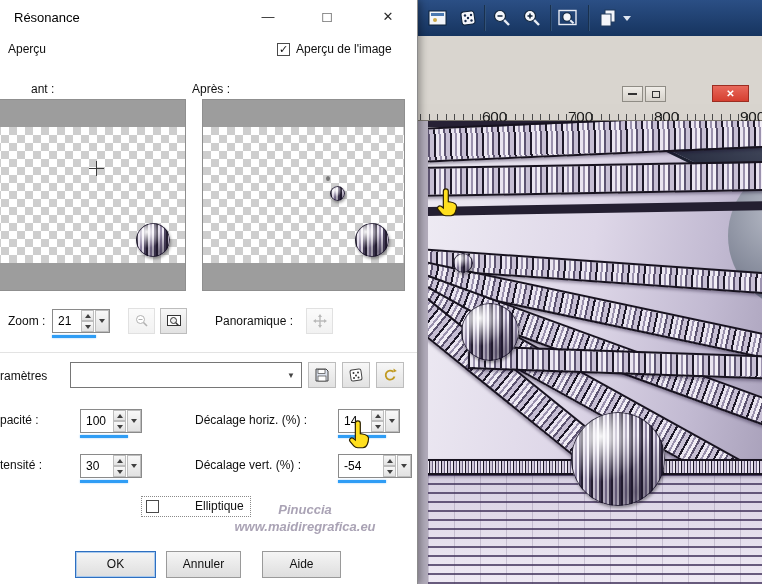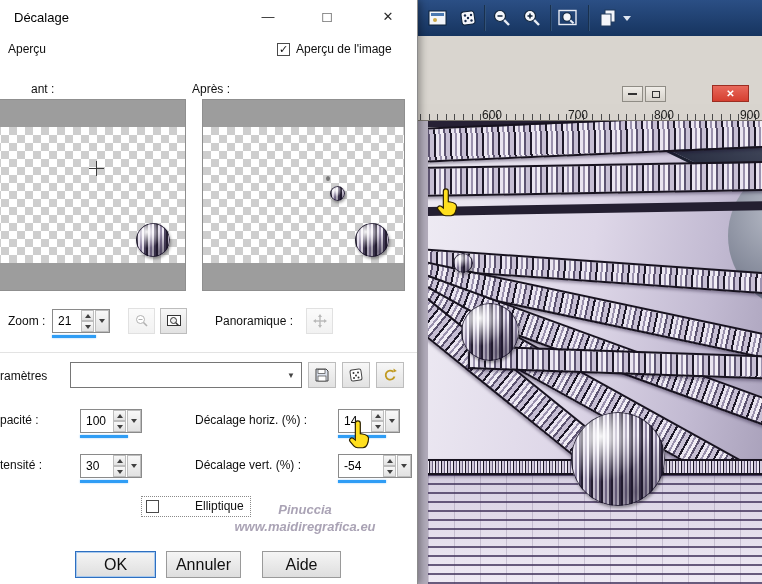--- a/index.html
+++ b/index.html
@@ -39,21 +39,21 @@
   .td { width:0; height:0; border-left:3px solid transparent; border-right:3px solid transparent; border-top:4px solid #404040; }
   .blue-line { position:absolute; height:3px; background:#2f9df5; box-shadow:0 0 2px #8ec7f9; }
   .tool-btn { position:absolute; width:27px; height:26px; background:linear-gradient(#f7f7f7,#e2e2e2);
               border:1px solid #bdbdbd; display:flex; align-items:center; justify-content:center; }
   .tool-btn.disabled { opacity:.45; }
   .combo { position:absolute; height:26px; background:#fff; border:1px solid #767676; display:flex; align-items:center; }
   .combo .cval { flex:1; font-size:12px; padding-left:6px; color:#000; }
   .combo .carrow { width:20px; text-align:center; font-size:8px; color:#444; }
   .sep-line { position:absolute; height:1px; background:#e3e3e3; }
   .btn { position:absolute; height:27px; background:linear-gradient(#f5f5f5,#dedede); border:1px solid #9a9a9a;
-         font-size:16px; text-align:center; line-height:25px; color:#101010; }
+         font-size:12px; text-align:center; line-height:25px; color:#101010; }
   .btn-default { border:1px solid #2e6fc0; box-shadow:inset 0 0 0 1px #a7c9ee; }
   .ellip-wrap { position:absolute; outline:1px dotted #8a8a8a; padding:2px 6px 3px 4px; display:flex; align-items:center;gap:31px; }
   .ellip-wrap .checkbox { position:static; margin-right:5px; }
   .watermark { position:absolute; text-align:center; color:#aaa3b5; font-weight:bold; font-style:italic;
                font-size:13px; line-height:17px;
                text-shadow:1px 1px 0 #fff,-1px -1px 0 #fff,1px -1px 0 #fff,-1px 1px 0 #fff; }
   .hand { position:absolute; z-index:40; }
 
   
   .app { position:absolute; left:418px; top:0; width:344px; height:584px; background:#d9d5cf; }
@@ -63,21 +63,21 @@
   .tb-sep { position:absolute; top:5px; width:2px; height:26px; background:linear-gradient(90deg,#0d2038,#3d6290); }
   .tb-chevron { width:0; height:0; border-left:4px solid transparent; border-right:4px solid transparent;
                 border-top:5px solid #dfe6f0; }
   .doc-btn { position:absolute; top:86px; width:21px; height:16px; background:linear-gradient(#f0ede8,#d5d1ca);
              border:1px solid #8f8c85; display:flex; align-items:center; justify-content:center; }
   .doc-close { position:absolute; top:85px; width:37px; height:17px; background:linear-gradient(#e8695c,#d53f30);
                border:1px solid #9c2d22; color:#fff; font-size:10px; font-weight:bold; text-align:center; line-height:15px; }
   .ruler { position:absolute; left:0; top:104px; width:344px; height:17px; background:#d8d4ce; border-bottom:1px solid #7b776f; }
   .ruler-ticks { position:absolute; left:2px; bottom:0; width:100%; height:6px;
                  background:repeating-linear-gradient(90deg,#4a4a4a 0 1px,transparent 1px 8.6px); }
-  .ruler-num { position:absolute; top:4px; font-size:12px; color:#1c1c1c; }
+  .ruler-num { position:absolute; top:4px; font-size:15px; color:#1c1c1c; }
   .chrome-strip { position:absolute; left:0; top:121px; width:10px; height:463px; background:#b3adbc; }
   .canvas { position:absolute; left:10px; top:121px; width:334px; height:463px; overflow:hidden; }
   .cv-bg { position:absolute; inset:0;
            background:linear-gradient(100deg,#efecf4 0%,#ded7e8 45%,#c2bad2 75%,#a49cb6 100%); }
   .ribbon { position:absolute;
      background:repeating-linear-gradient(90deg,#1d1828 0 2px,#e9e4f0 2px 5px,#9b92ae 5px 7px,
                 #f2eef6 7px 10px,#5c5370 10px 12px,#c7bfd4 12px 16px);
      border-top:2px solid #17121f; border-bottom:2px solid #17121f;
      box-shadow:0 2px 3px rgba(20,10,40,.35); transform-origin:left center; }
   .ribbon.dense { background:repeating-linear-gradient(90deg,#1c1726 0 1px,#cfc7da 1px 3px,#6b6180 3px 4px,#ece7f2 4px 6px); }
@@ -198,21 +198,21 @@
       <div class="hand" style="left:8px;top:66px;">
         <svg width="24" height="30" viewBox="0 0 16 20">
             <path d="M6.6 1.2c.95 0 1.6.75 1.6 1.7v6.9l1.35.22c2.7.45 4.15 1.3 4.15 3.05 0 1.25-.33 2.7-.9 4-.58 1.3-1.45 2.1-2.9 2.1H6.55c-1.05 0-2-.48-2.7-1.3l-2.4-2.85c-.52-.62-.47-1.53.12-2.06.52-.47 1.32-.49 1.9-.06l1.43 1.06V2.9c0-.95.7-1.7 1.7-1.7z" fill="#ffdf1e" stroke="#2b2000" stroke-width=".8"></path>
           </svg>
       </div>
     </div>
   </div>
 
   <div class="dialog">
 
-    <span class="dlg-title">Décalage</span>
+    <span class="dlg-title">Résonance</span>
     <span class="win-btn" style="left:247px;">—</span>
     <span class="win-btn" style="left:306px;font-size:15px;">□</span>
     <span class="win-btn" style="left:367px;">✕</span>
 
     <span class="lbl" style="left:8px;top:42px;">Aperçu</span>
     <span class="checkbox" style="left:277px;top:43px;">✓</span>
     <span class="lbl" style="left:296px;top:42px;">Aperçu de l'image</span>
 
     <span class="lbl" style="left:2px;top:82px;margin-left:29px;">ant :</span>
     <span class="lbl" style="left:192px;top:82px;">Après :</span>

